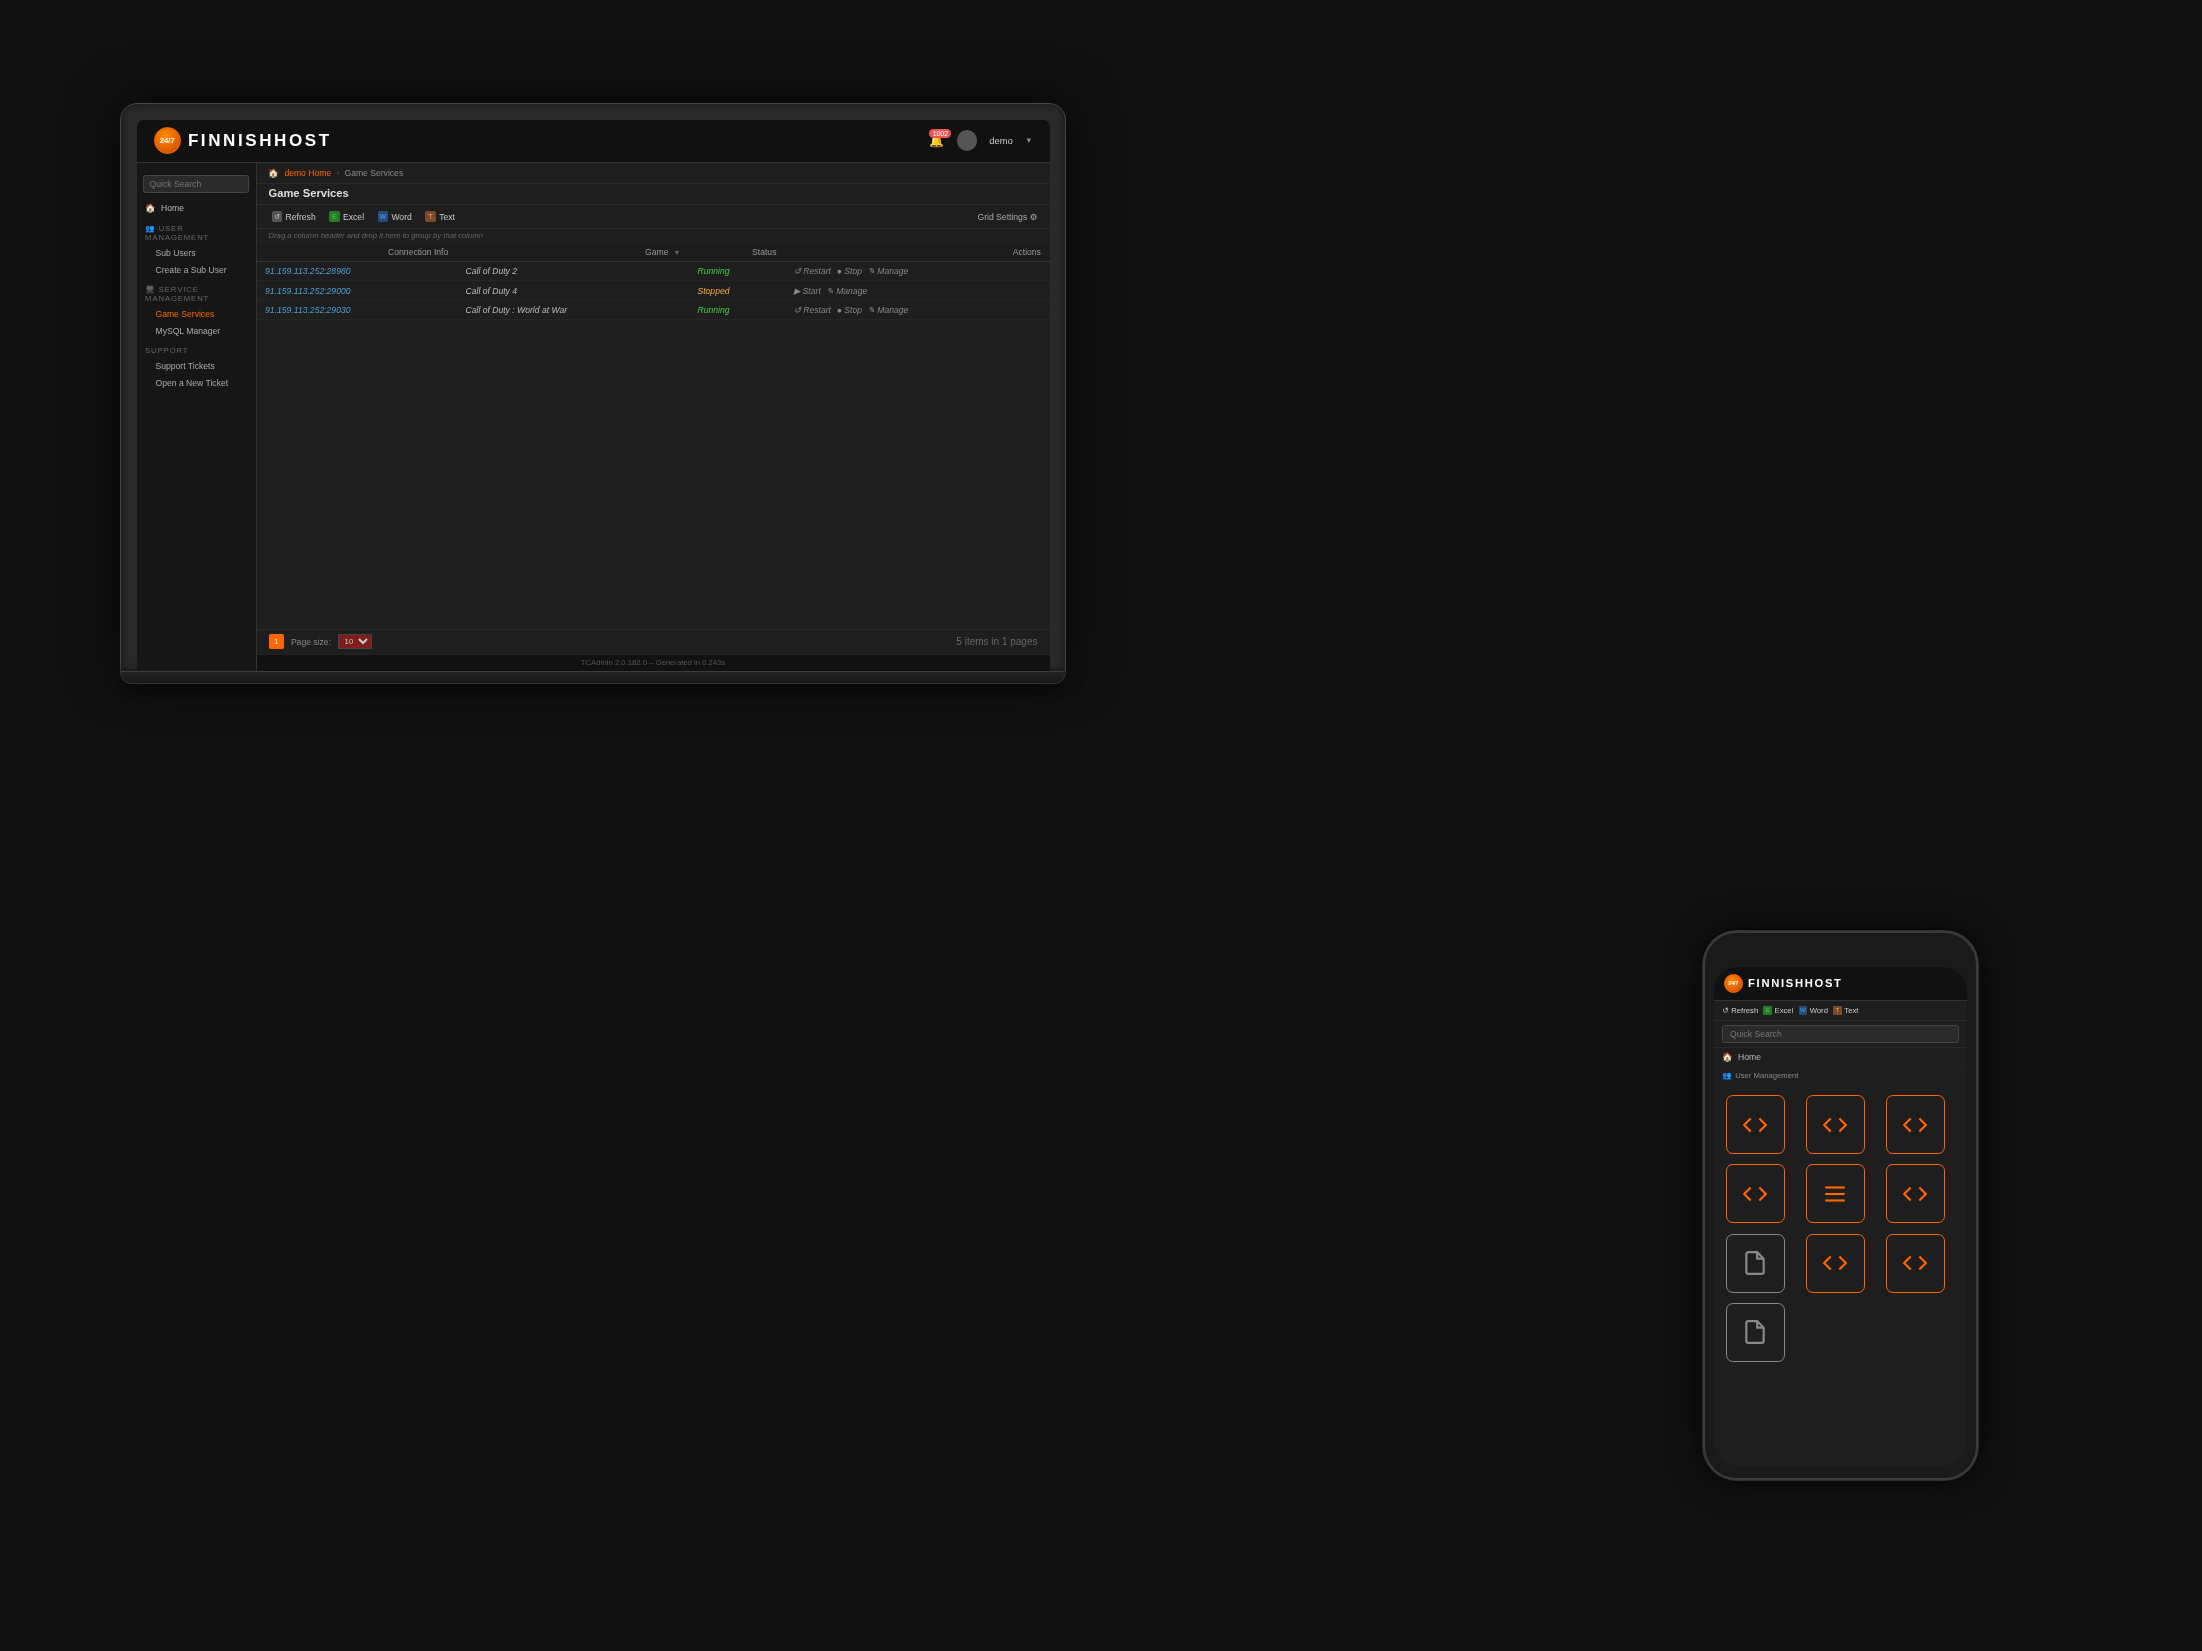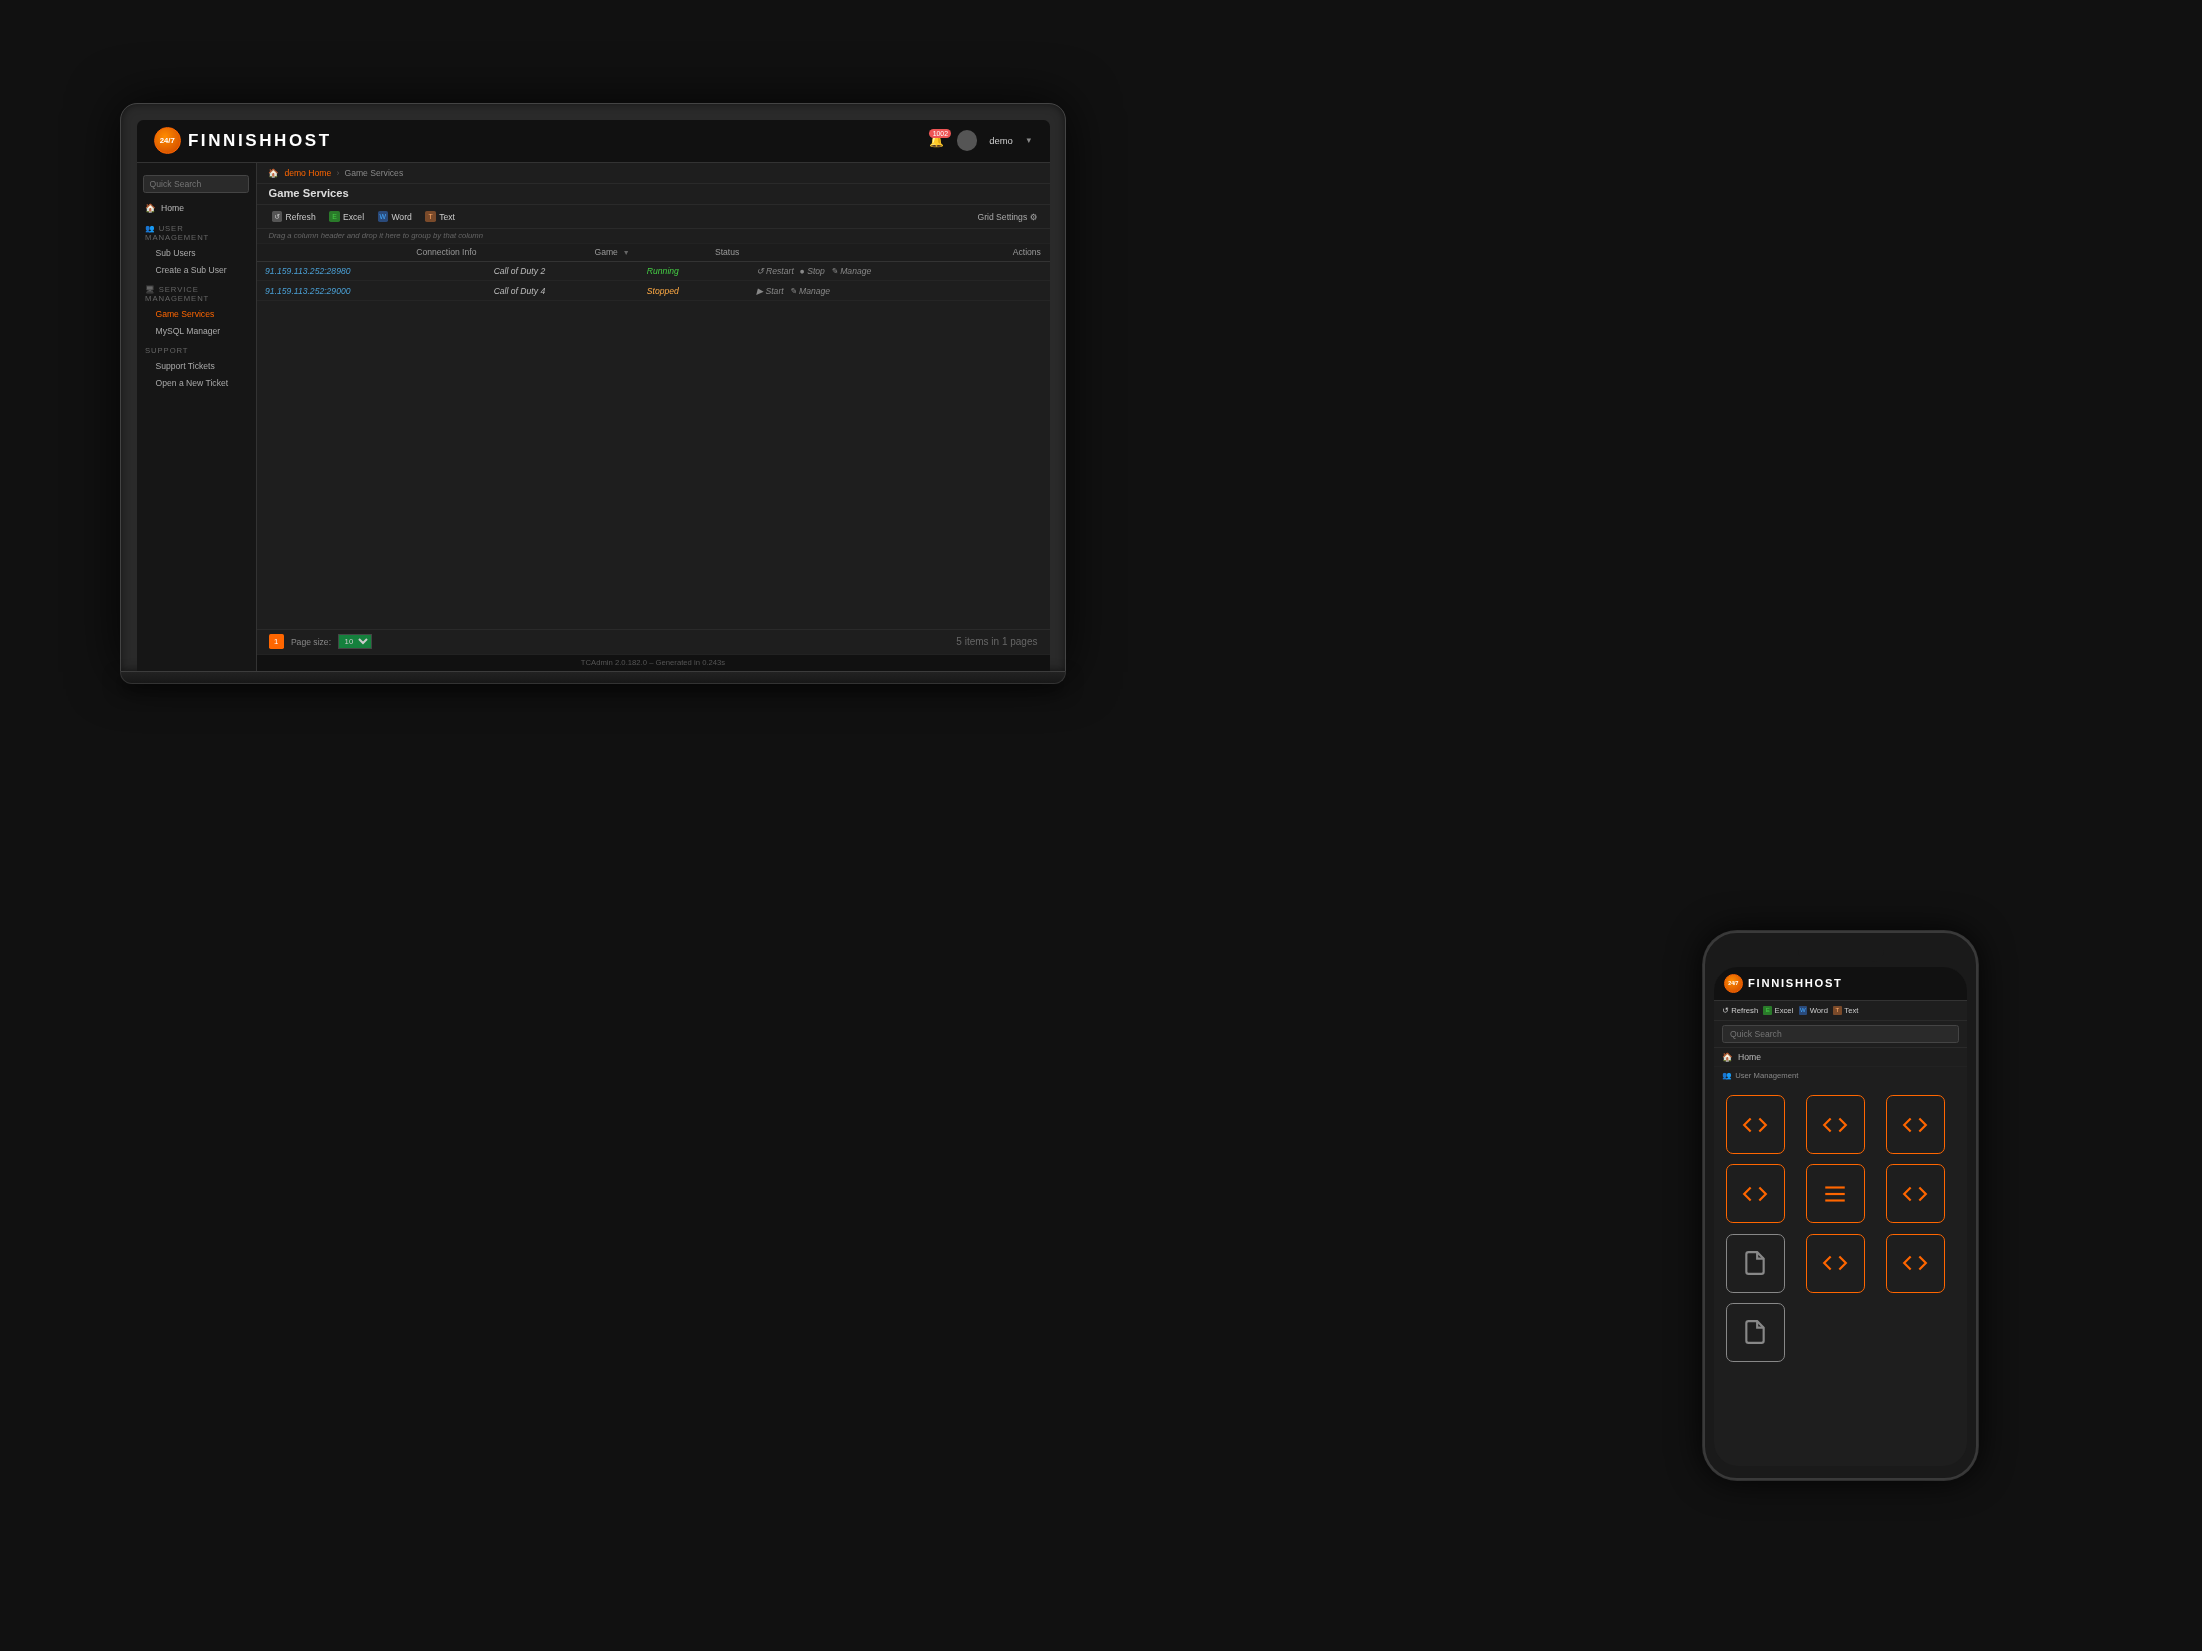--- a/index.html
+++ b/index.html
@@ -362,21 +362,21 @@
       color: white;
       display: flex;
       align-items: center;
       justify-content: center;
       font-size: 7.7px;
       border-radius: 1.7px;
       cursor: pointer;
     }
 
     .page-size-select {
-      background: #15803d;
+      background: #7f1d1d;
       border: 0.9px solid #444;
       color: #ccc;
       font-size: 7.7px;
       padding: 0.9px 1.7px;
     }
 
     .items-count {
       margin-left: auto;
       font-size: 10px;
       color: #666;
@@ -644,20 +644,26 @@
                         <td>Call of Duty 2</td>
                         <td class="status-running">Running</td>
                         <td><span class="action-link">↺ Restart </span><span class="action-link">● Stop </span><span class="action-link">✎ Manage </span></td>
                       </tr>
                       <tr>
                         <td><a href="#">91.159.113.252:29000</a></td>
                         <td>Call of Duty 4</td>
                         <td class="status-stopped">Stopped</td>
                         <td><span class="action-link">▶ Start </span><span class="action-link">✎ Manage </span></td>
                       </tr>
+                      <tr>
+                        <td><a href="#">91.159.113.252:29030</a></td>
+                        <td>Call of Duty : World at War</td>
+                        <td class="status-running">Running</td>
+                        <td><span class="action-link">↺ Restart </span><span class="action-link">● Stop </span><span class="action-link">✎ Manage </span></td>
+                      </tr>
                     </tbody>
                 </table>
               </div>
 
               <div class="pagination-bar">
                 <div class="page-btn">1</div>
                 <span>Page size:</span>
                 <select class="page-size-select">
                   <option>10</option>
                   <option>25</option>

